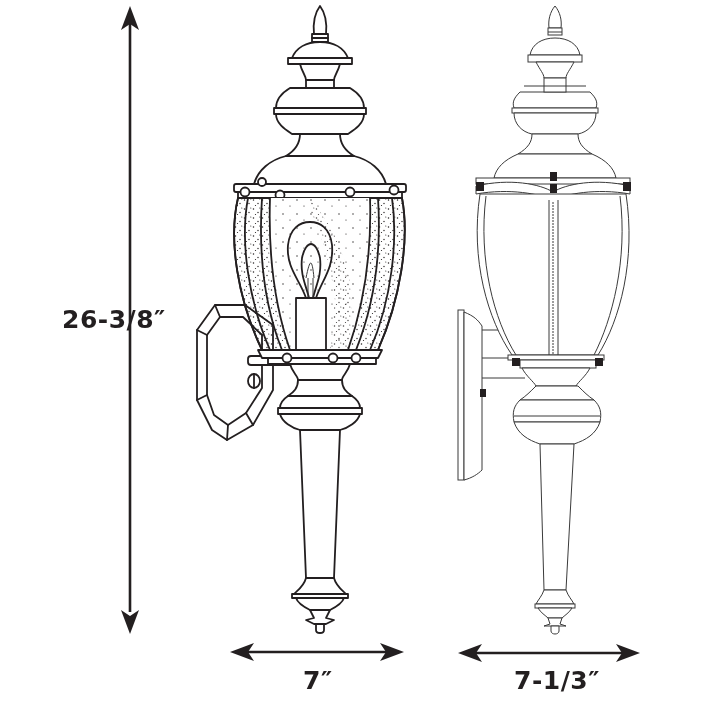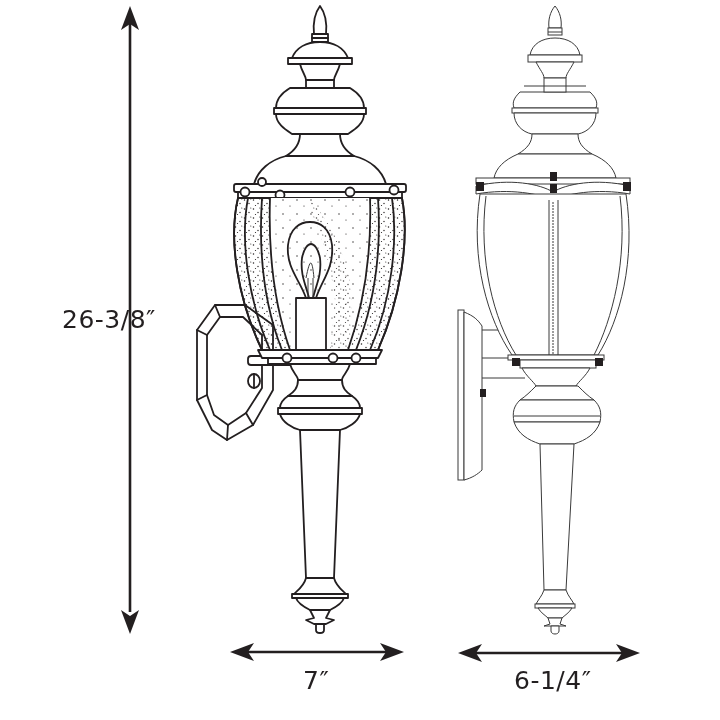--- a/index.html
+++ b/index.html
@@ -1,18 +1,18 @@
 <!DOCTYPE html>
 <html><head>
 <meta charset="utf-8">
 <style>
   html, body { margin: 0; padding: 0; background: #ffffff; }
   body { width: 720px; height: 720px; position: relative; overflow: hidden;
          font-family: "Liberation Sans", sans-serif; }
-  #stage { position: absolute; left: 0; top: 0; width: 596px; height: 720px; }
+  #stage { position: absolute; left: 0; top: 0; width: 596px; height: 720px; font-weight: bold; }
   .dim-label { position: absolute; color: #231f20; font-family: "DejaVu Sans", sans-serif;
                font-size: 25px; white-space: nowrap; letter-spacing: 0.5px; }
   svg .ln { fill: none; stroke: #231f20; stroke-width: 1.8; stroke-linejoin: round; stroke-linecap: round; }
   svg .ln2 { fill: #ffffff; stroke: #231f20; stroke-width: 1.8; stroke-linejoin: round; }
   svg .thin { fill: none; stroke: #3a3a3a; stroke-width: 1; }
   svg .thinf { fill: #ffffff; stroke: #3a3a3a; stroke-width: 1; }
   svg .arrow { fill: #231f20; }
   svg .dimline { stroke: #231f20; stroke-width: 2.6; }
 </style>
 </head>
@@ -189,14 +189,14 @@
     <path class="thinf" d="M544 590 C542 596 538 600 536 604 L574 604 C572 600 568 596 566 590 Z"></path>
     <rect class="thinf" x="535" y="604" width="40" height="4"></rect>
     <path class="thinf" d="M538 608 C540 612 546 616 548 618 L562 618 C564 616 570 612 572 608 Z"></path>
     <path class="thinf" d="M548 618 L550 624 L544 626 L566 626 L560 624 L562 618 Z"></path>
     <path class="thinf" d="M551 626 L551 631 C551 635 559 635 559 631 L559 626 Z"></path>
   </g>
 </svg>
 
   <div class="dim-label" style="left:62px; top:305px;">26-3/8″</div>
   <div class="dim-label" style="left:303px; top:666px;">7″</div>
-  <div class="dim-label" style="left:514px; top:666px;">6-1/4″</div>
+  <div class="dim-label" style="left:514px; top:666px;">7-1/3″</div>
 </div>
 
 </body></html>

